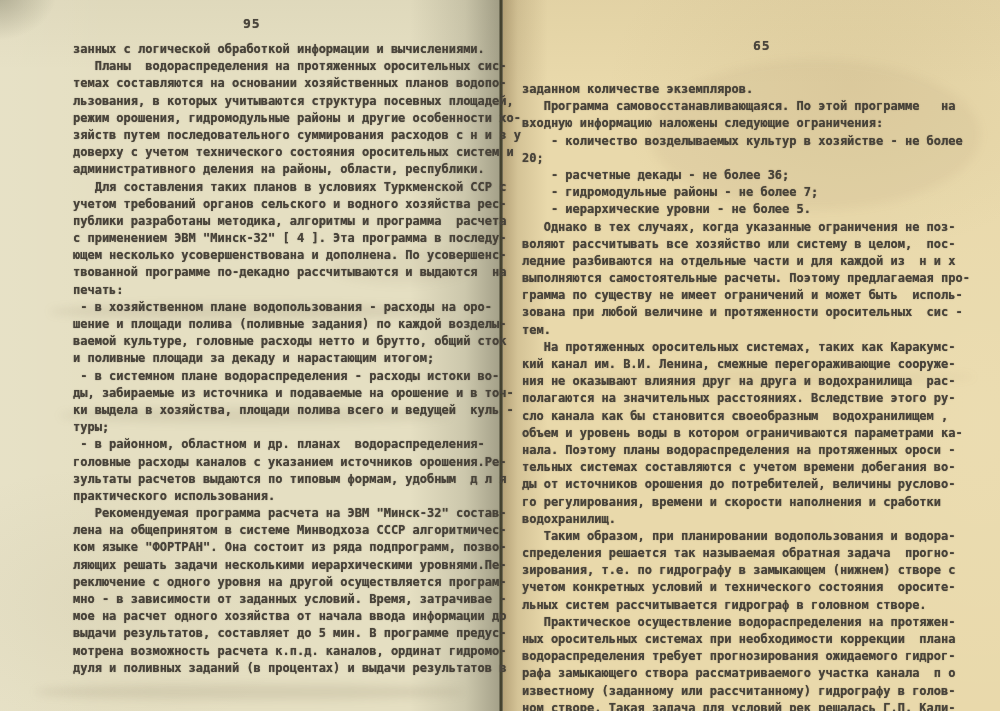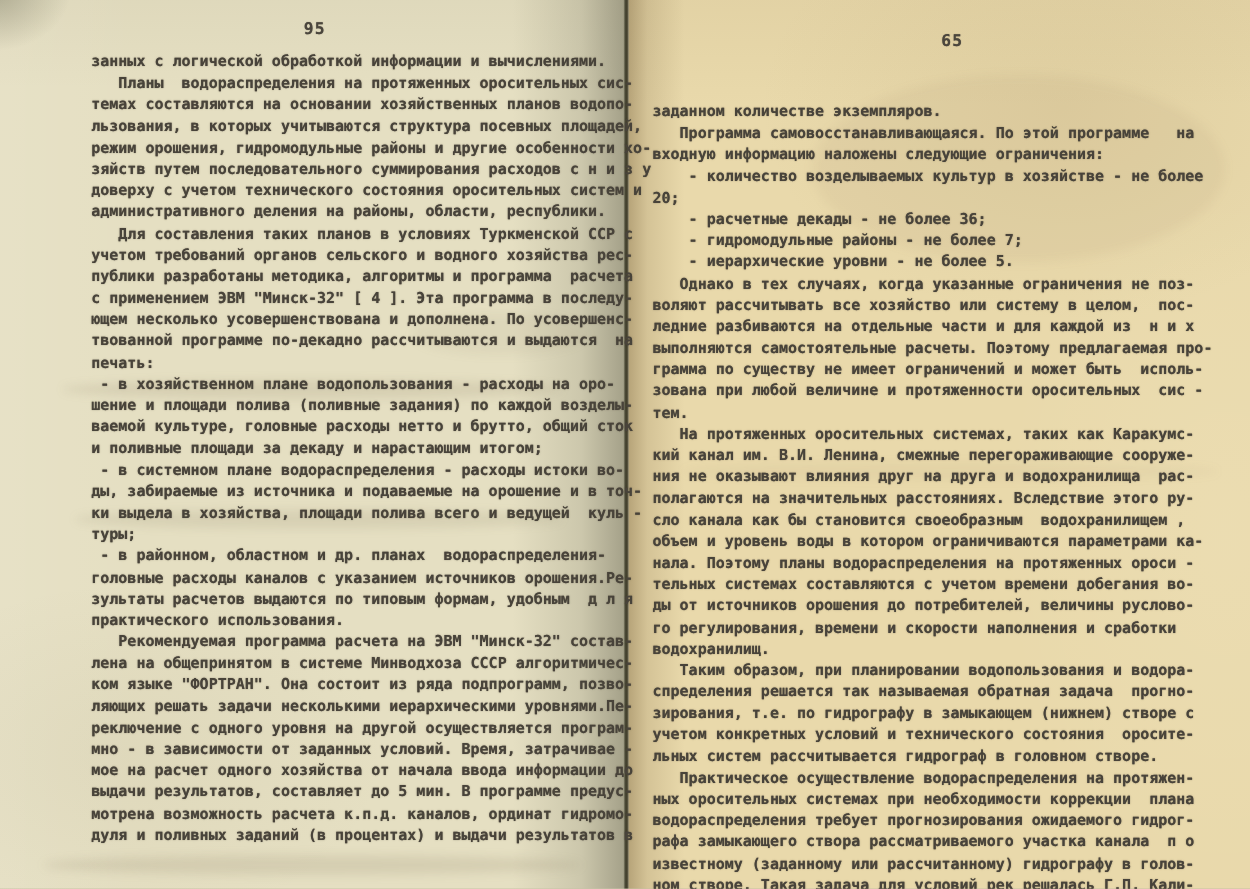--- a/index.html
+++ b/index.html
@@ -32,21 +32,21 @@
     position:absolute;left:499px;top:0;width:4px;height:711px;
     background:linear-gradient(to right, rgba(60,60,40,.25), #3d3c2a 40%, #4a4632 70%, rgba(60,50,30,.35));
   }
   .page-num{
     position:absolute;
     font-size:13px;font-weight:bold;color:#4b463d;
     text-shadow:0 0 .7px rgba(70,64,52,.8);
     letter-spacing:1px;
   }
   .num-left{left:243px;top:16px;}
-  .num-right{left:753px;top:26px;}
+  .num-right{left:753px;top:38px;}
   .page-text{
     position:absolute;white-space:pre;
     font-size:12px;line-height:17.2px;font-weight:bold;
     color:#48433a;
     text-shadow:0 0 .7px rgba(72,66,54,.75), 0 0 2px rgba(90,82,66,.18);
   }
   .text-left{left:29px;top:41px;margin-left:44px;}
   .text-right{left:522px;top:51px;margin-top:30px;}
   .line{height:17.2px;}
   .stain{position:absolute;border-radius:50%;filter:blur(4px);pointer-events:none;}

